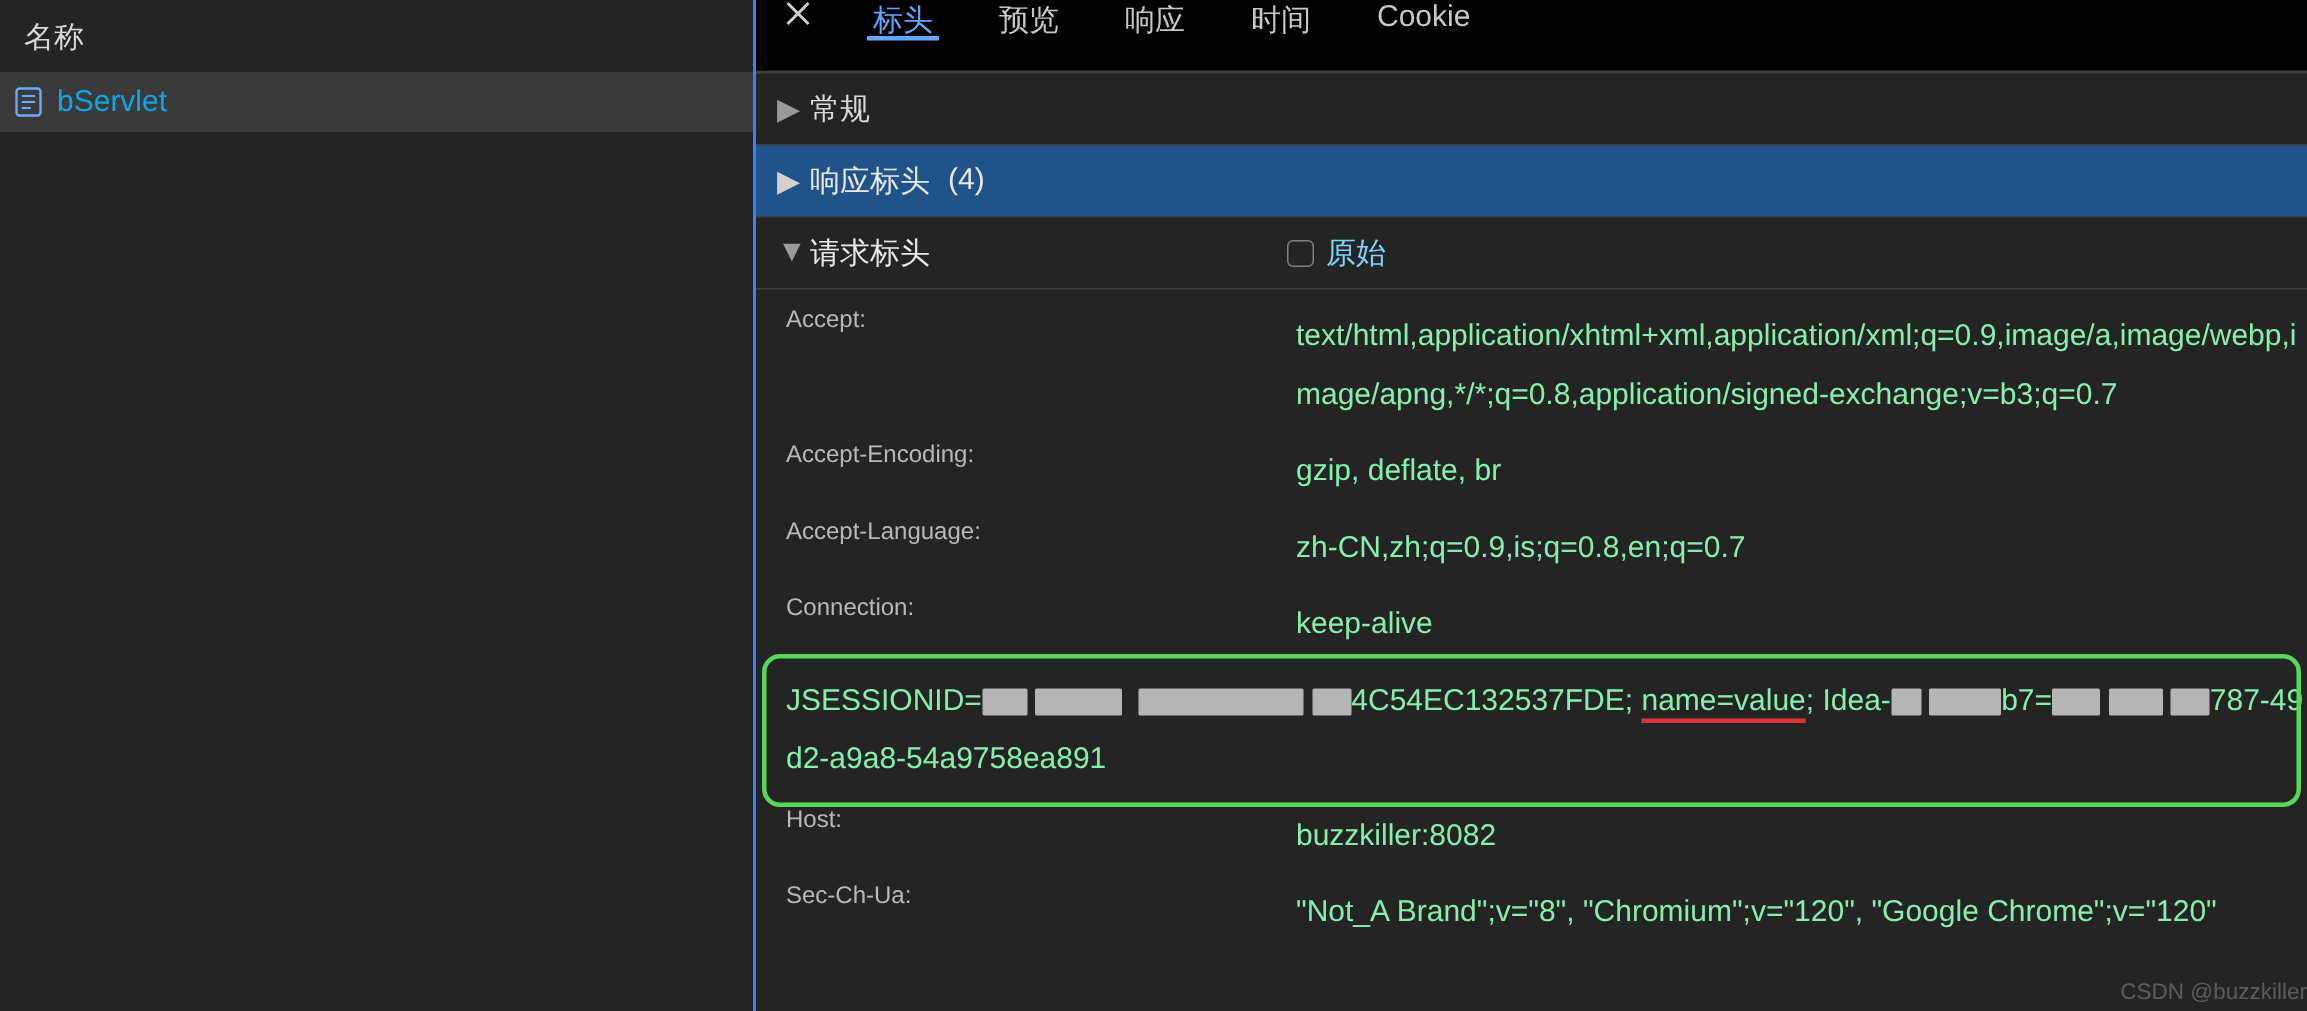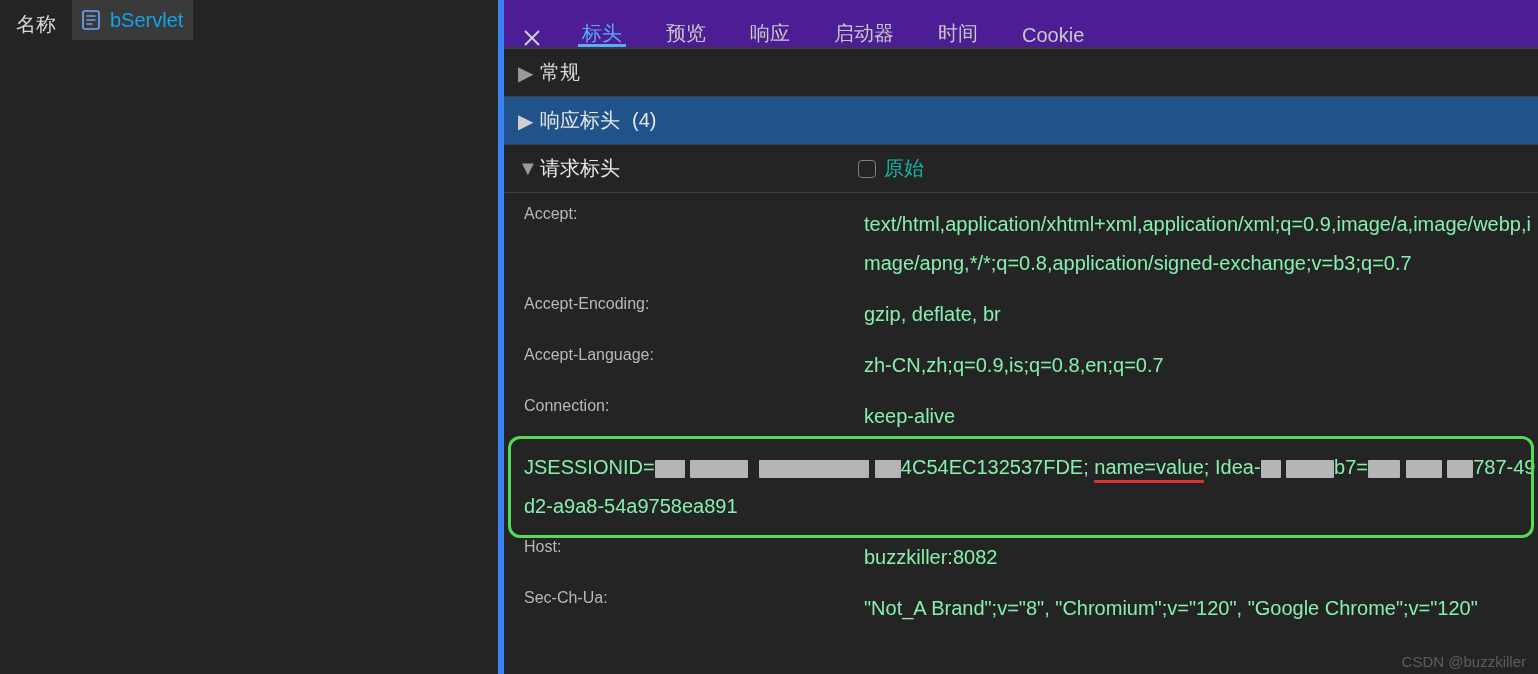--- a/index.html
+++ b/index.html
@@ -12,22 +12,22 @@
     color: #e8e8e8;
     overflow: hidden;
   }
   .root { display: flex; width: 100%; height: 100%; }
   
   .left {
     width: 504px;
     flex-shrink: 0;
     background: #242424;
     display: flex;
-    flex-direction: row;
-    border-right: 6px solid #3b82f6;
+    flex-direction: column;
+    border-right: 2px solid #3b82f6;
   }
   .left-header {
     height: 48px;
     display: flex;
     align-items: center;
     padding: 0 16px;
     background: #242424;
     color: #d8d8d8;
     font-size: 20px;
   }
@@ -48,22 +48,22 @@
   .right {
     flex: 1;
     display: flex;
     flex-direction: column;
     background: #242424;
     min-width: 0;
   }
   .tabs {
     height: 48px;
     display: flex;
-    align-items: flex-end;
-    background: #4c1d95;
+    align-items: flex-start;
+    background: #000000;
     border-bottom: 1px solid #3a3a3a;
   }
   .close-btn {
     width: 56px;
     display: flex;
     align-items: center;
     justify-content: center;
     color: #d0d0d0;
   }
   .close-btn svg { display:block; }
@@ -106,21 +106,21 @@
     align-items:center;
     padding: 10px 14px;
     gap: 8px;
     border-top: 1px solid #404040;
   }
   .raw-toggle {
     margin-left: 230px;
     display:flex;
     align-items:center;
     gap:8px;
-    color:#14b8a6;
+    color:#7dd3fc;
   }
   .chk {
     width:18px;height:18px;border:1.5px solid #808080;border-radius:4px;
   }
   
   .hdrs { border-top:1px solid #404040; padding-top: 6px; position: relative;}
   .hdr-row {
     display:flex;
     align-items:flex-start;
     padding: 6px 0 6px 20px;
@@ -158,21 +158,21 @@
     display:inline-block;
     height: 18px;
     background: #b5b5b5;
     vertical-align: middle;
     border-radius:1px;
   }
   .r1{width:30px;} .r2{width:58px;} .r3{width:110px;} .r4{width:26px;}
   .r5{width:20px;} .r6{width:48px;} .r7{width:32px;} .r8{width:36px;} .r9{width:26px;}
   .watermark {
     position:absolute;
-    right: 12px;
+    right: 0;
     bottom: 4px;
     font-size: 15px;
     color: #8a8a8a;
     opacity: .55;
     pointer-events:none;
     margin-left:27px;
   }
 </style>
 </head>
 <body>
@@ -208,23 +208,20 @@
       <div class="tab active">
           <span>标头</span>
         </div>
       <div class="tab">
           <span>预览</span>
         </div>
       <div class="tab">
           <span>响应</span>
         </div>
       <div class="tab">
-          <span>启动器</span>
-        </div>
-      <div class="tab">
           <span>时间</span>
         </div>
       <div class="tab">
           <span>Cookie</span>
         </div>
     </div>
 
     <div class="section-hdr">
       <span class="tri">▶</span>
       <span>常规</span>

